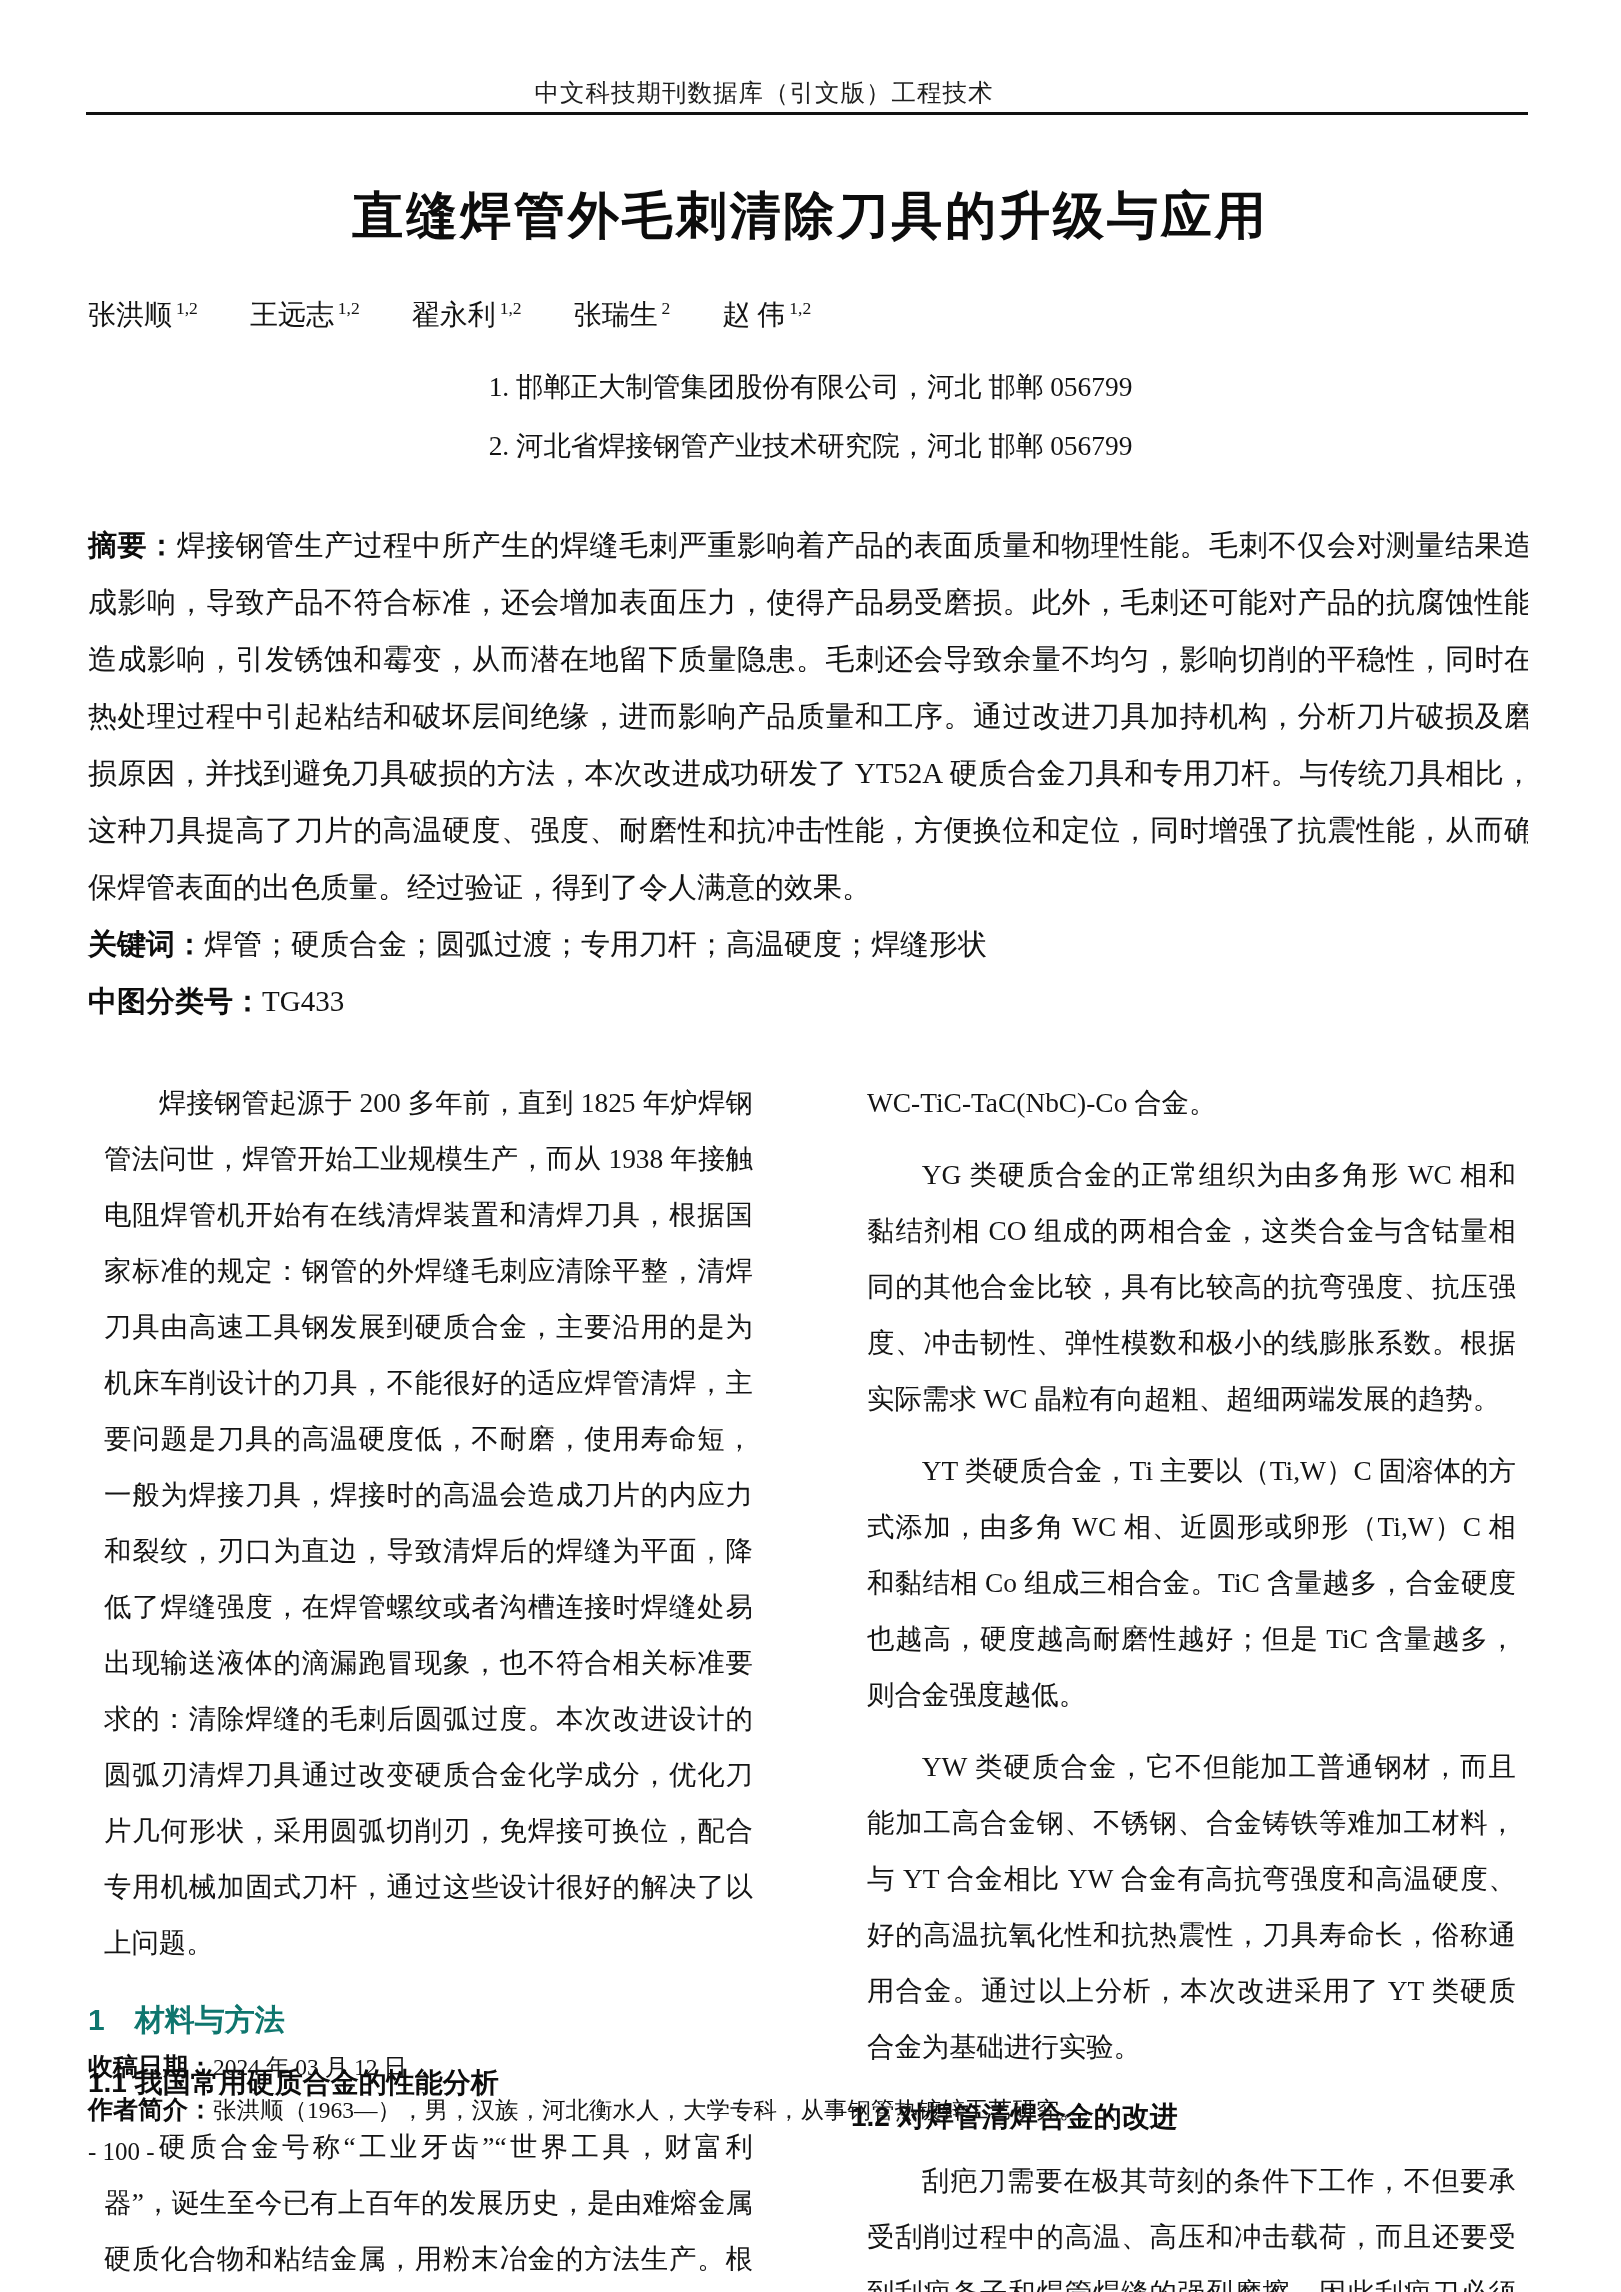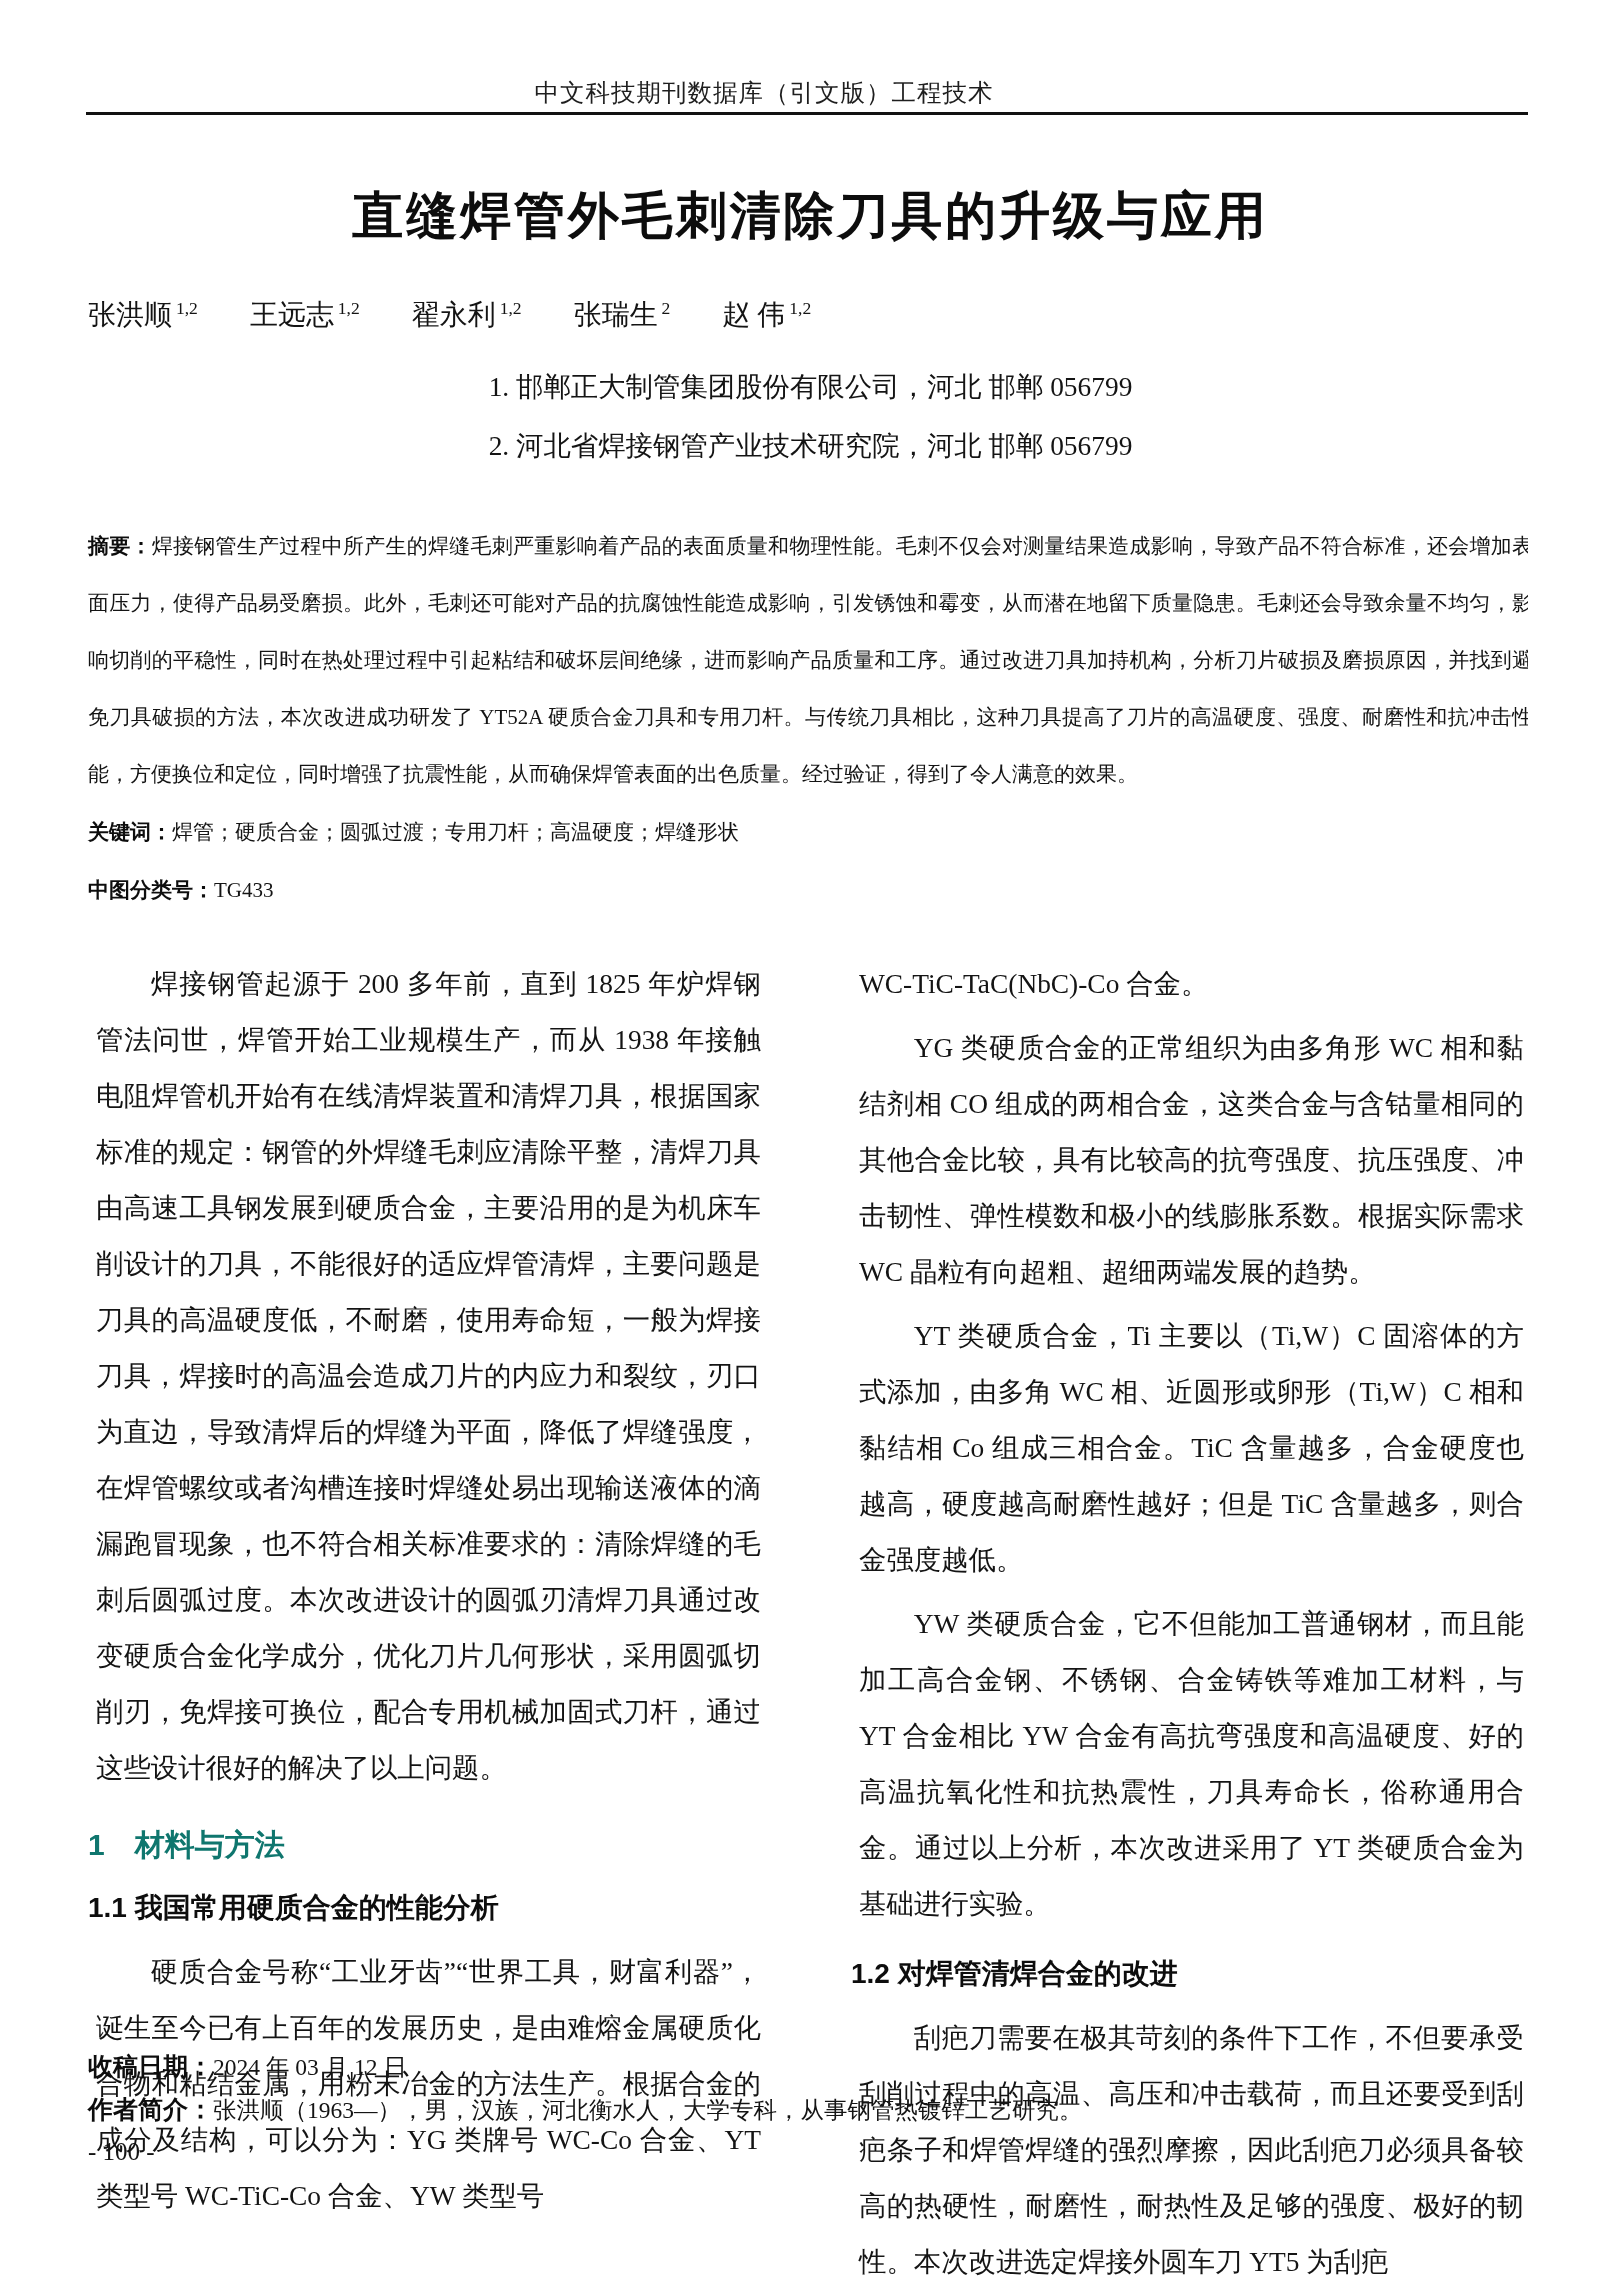--- a/index.html
+++ b/index.html
@@ -57,21 +57,21 @@
   }
   .affiliations {
     margin-top: 23.5px;
     text-align: center;
     font-size: 27.4px;
     line-height: 59px;
     color: #141414;
   }
   .meta-block {
     margin-top: 41px;
-    font-size: 21px;
+    font-size: 29px;
     line-height: 57px;
     text-align: justify;
     color: #141414;
   }
   .meta-block p { margin: 0; }
   .block-label {
     font-family: "Liberation Sans", sans-serif;
     font-weight: bold;
     color: #0d0d0d;
   }
@@ -80,21 +80,21 @@
     gap: 82px;
     margin-top: 29px;
   }
   .col {
     width: 681px;
     font-size: 27.4px;
     line-height: 56px;
     text-align: justify;
     color: #141414;
   }
-  .col p { margin: 8px; text-indent: 2em; }
+  .col p { margin: 16px; text-indent: 2em; }
   .col p.no-indent { text-indent: 0; }
   .sec-heading {
     font-family: "Liberation Sans", sans-serif;
     font-weight: bold;
     font-size: 30px;
     line-height: 43px;
     margin: 27.4px 0 19.6px 0;
     color: #0f766e;
     text-align: left;
   }

